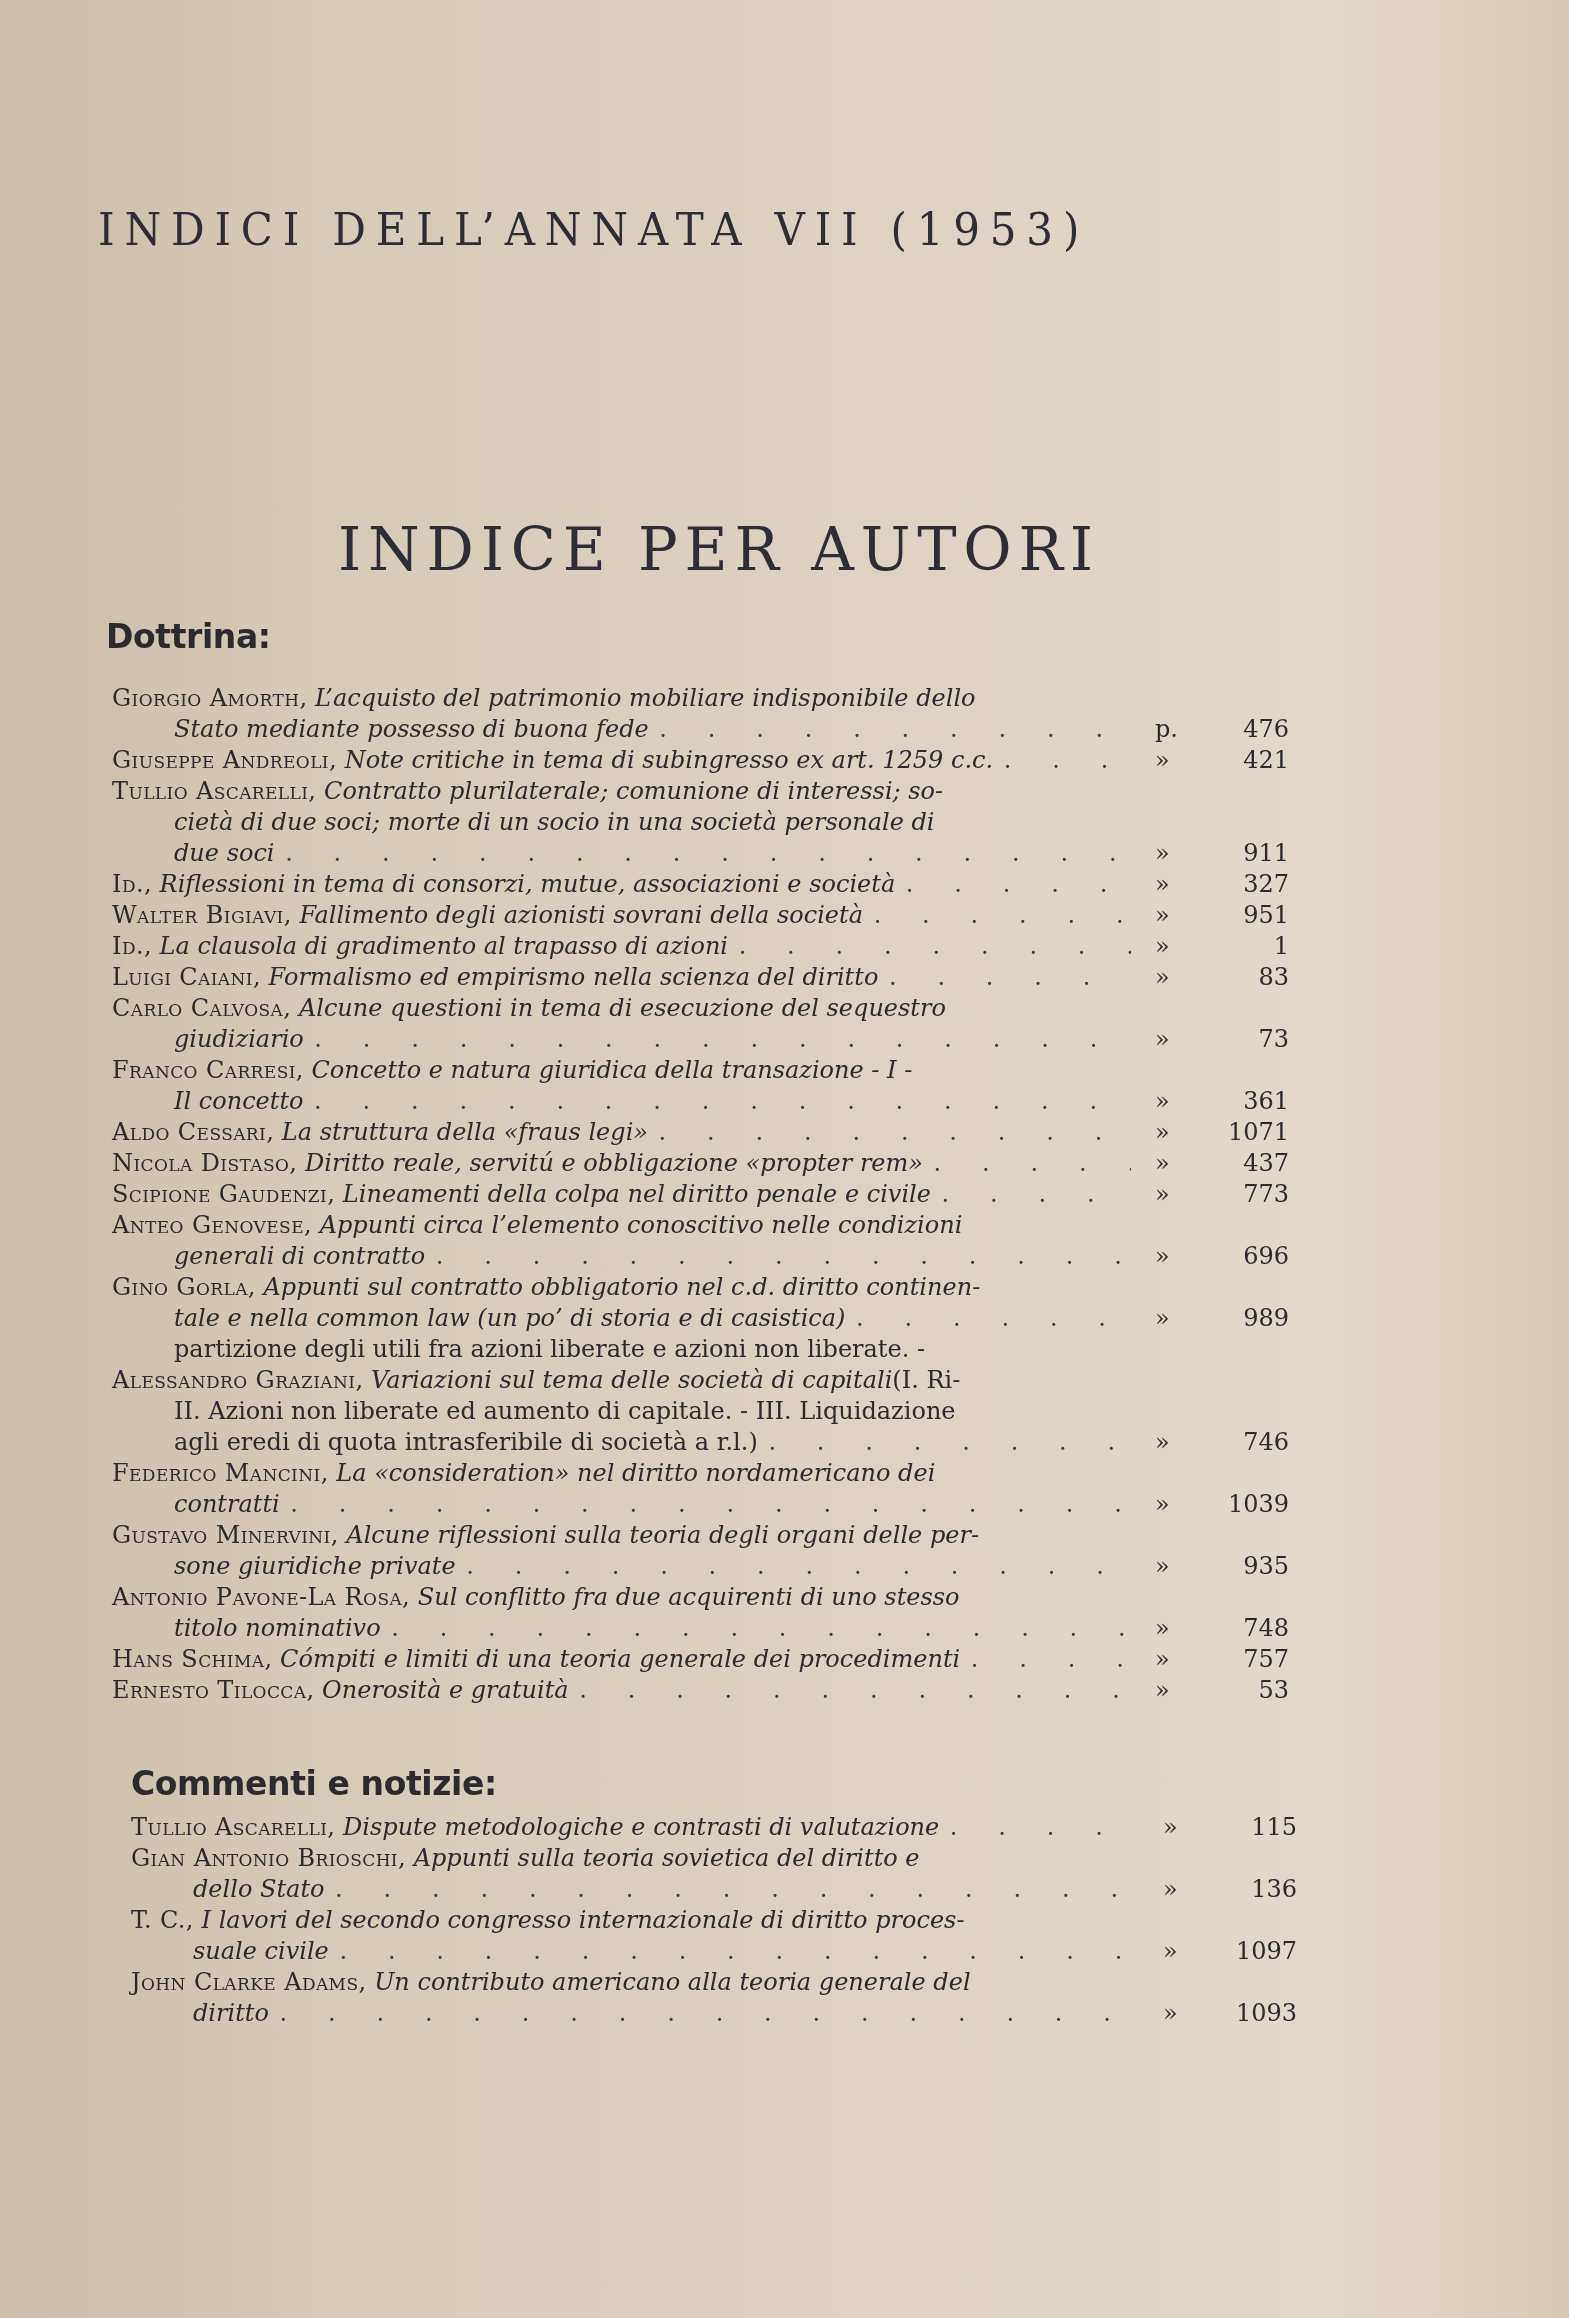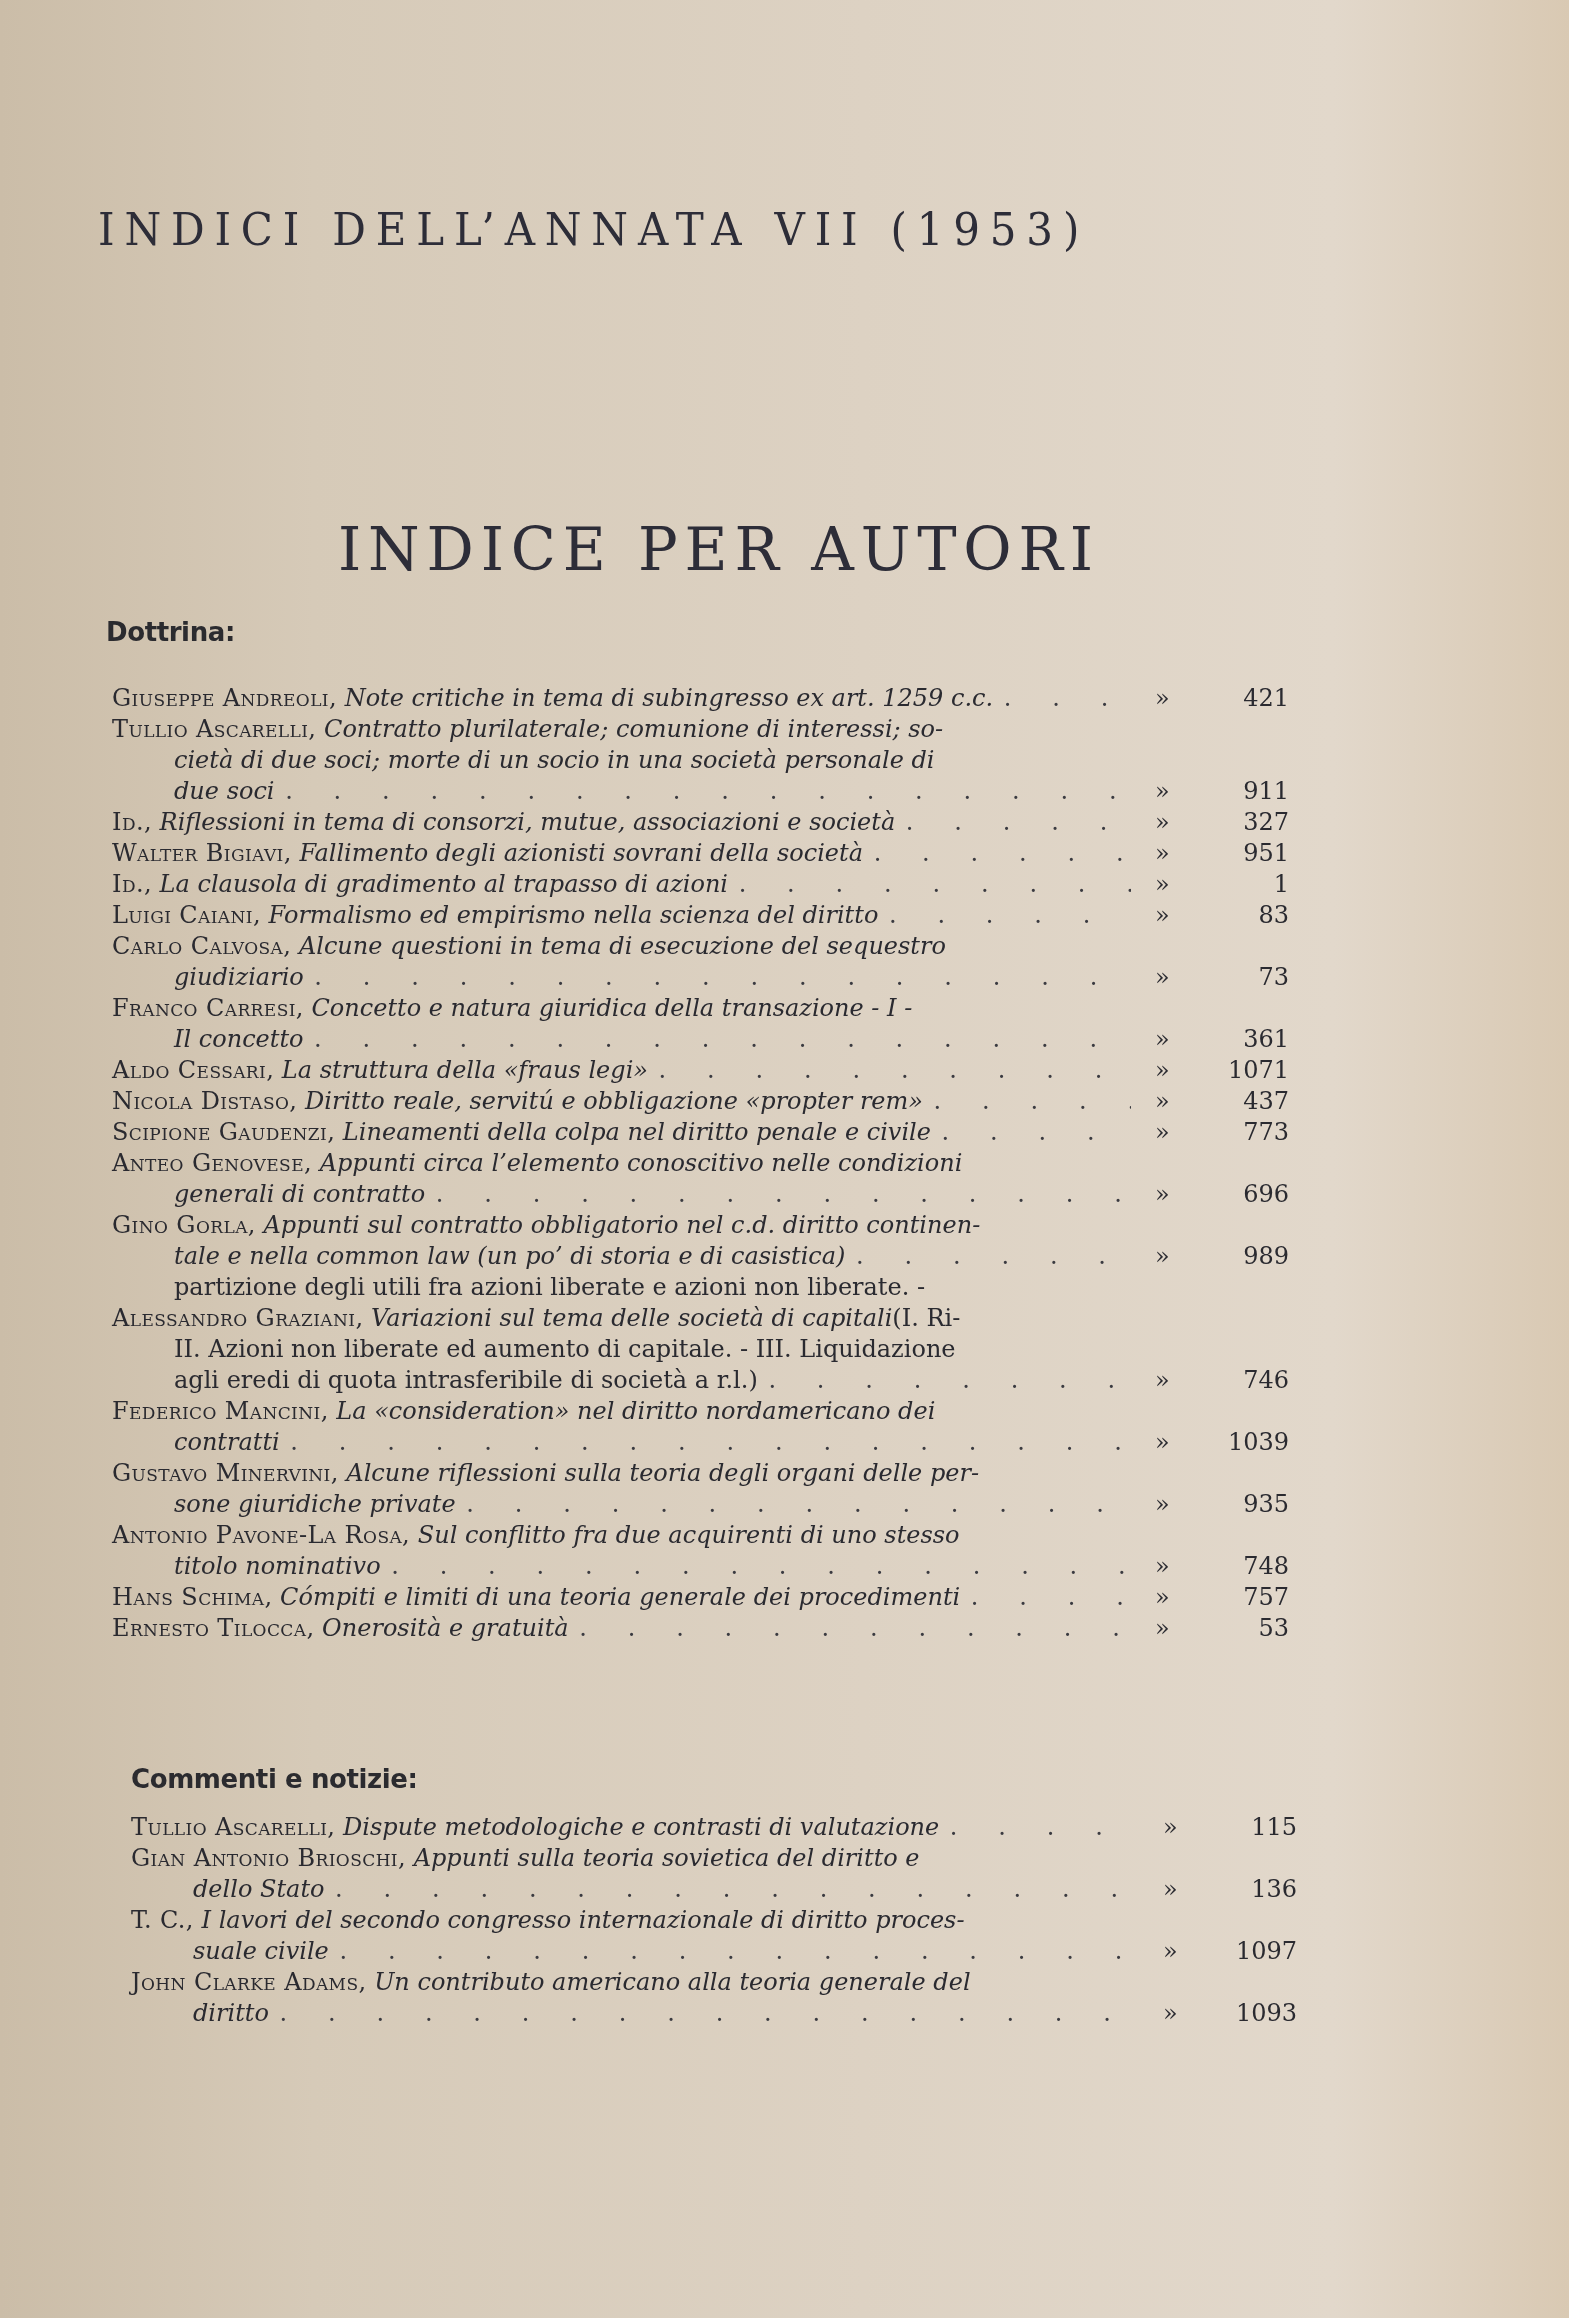--- a/index.html
+++ b/index.html
@@ -15,21 +15,21 @@
     position: absolute; left: 98px; top: 205px;
     font-size: 42px; letter-spacing: 9.8px; color: #2d2d38; white-space: nowrap;
     transform: scaleY(1.08);
   }
   .sub-title {
     position: absolute; left: 338px; top: 515px;
     font-size: 59px; letter-spacing: 6.8px; color: #2d2d38; white-space: nowrap;
   }
   .section-heading {
     position: absolute; font-family: "DejaVu Sans", sans-serif; font-weight: bold;
-    font-size: 26px; color: #2b2b2f; letter-spacing: -0.4px;
+    font-size: 33px; color: #2b2b2f; letter-spacing: -0.4px;
   }
   .sec-dottrina { left: 106px; top: 617px; }
   .sec-commenti { left: 131px; top: 1764px; }
 
   .entries { position: absolute; }
   .entries.dottrina { left: 112px; top: 683px; width: 1177px; }
   .entries.commenti { left: 131px; top: 1812px; width: 1166px; }
 
   .entry { position: relative; font-size: 24px; line-height: 31px; }
   .entry .line {
@@ -59,20 +59,31 @@
 </head>
 <body>
 
 <div class="page">
   <div class="main-title">INDICI DELL’ANNATA VII (1953)</div>
   <div class="sub-title">INDICE PER AUTORI</div>
 
   <div class="section-heading sec-dottrina">Dottrina:</div>
   <div class="entries dottrina">
       <div class="entry">
+        <div class="line"><span class="author">Giorgio Amorth,</span>&nbsp;<span class="title-text">L’acquisto del patrimonio mobiliare indisponibile dello</span></div>
+        <div class="line indent">
+          <span class="title-text">Stato mediante possesso di buona fede</span>
+          <span class="leaders"></span>
+          <span class="pageref">
+            <span class="marker">p.</span>
+            <span class="num">476</span>
+          </span>
+        </div>
+      </div>
+      <div class="entry">
         <div class="line"><span class="author">Giuseppe Andreoli,</span>&nbsp;<span class="title-text">Note critiche in tema di subingresso ex art. 1259 c.c.</span><span class="leaders"></span><span class="pageref">
             <span class="marker">»</span>
             <span class="num">421</span>
           </span></div>
       </div>
       <div class="entry">
         <div class="line"><span class="author">Tullio Ascarelli,</span>&nbsp;<span class="title-text">Contratto plurilaterale; comunione di interessi; so-</span></div>
         <div class="line indent">
           <span class="title-text">cietà di due soci; morte di un socio in una società personale di</span>
         </div>

